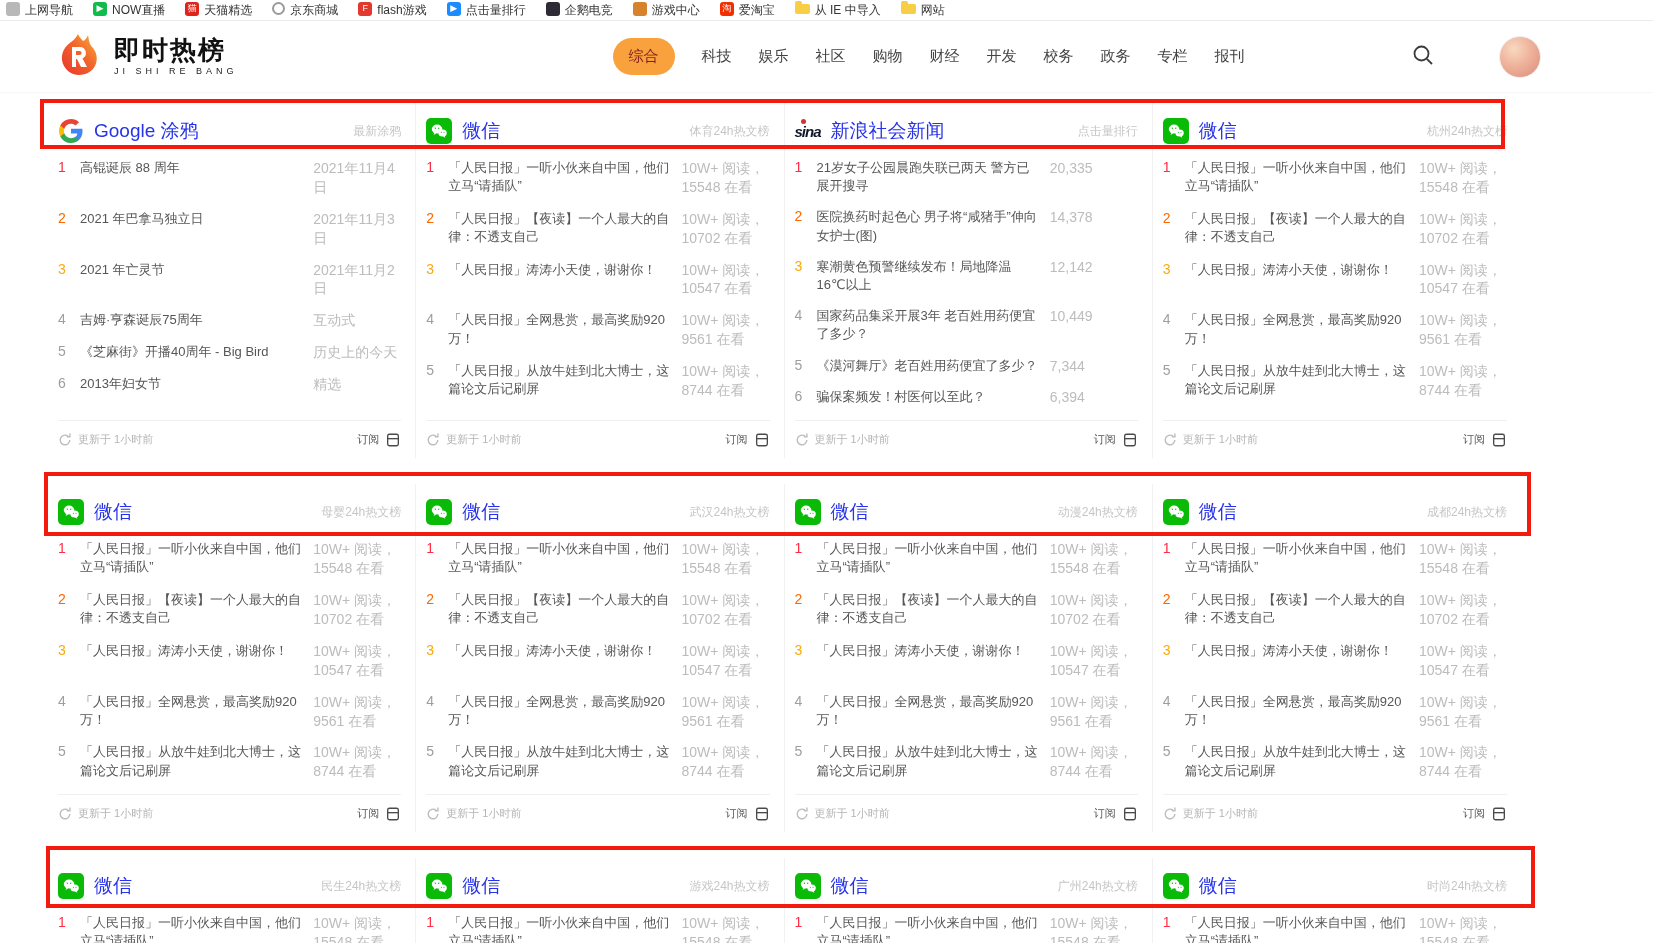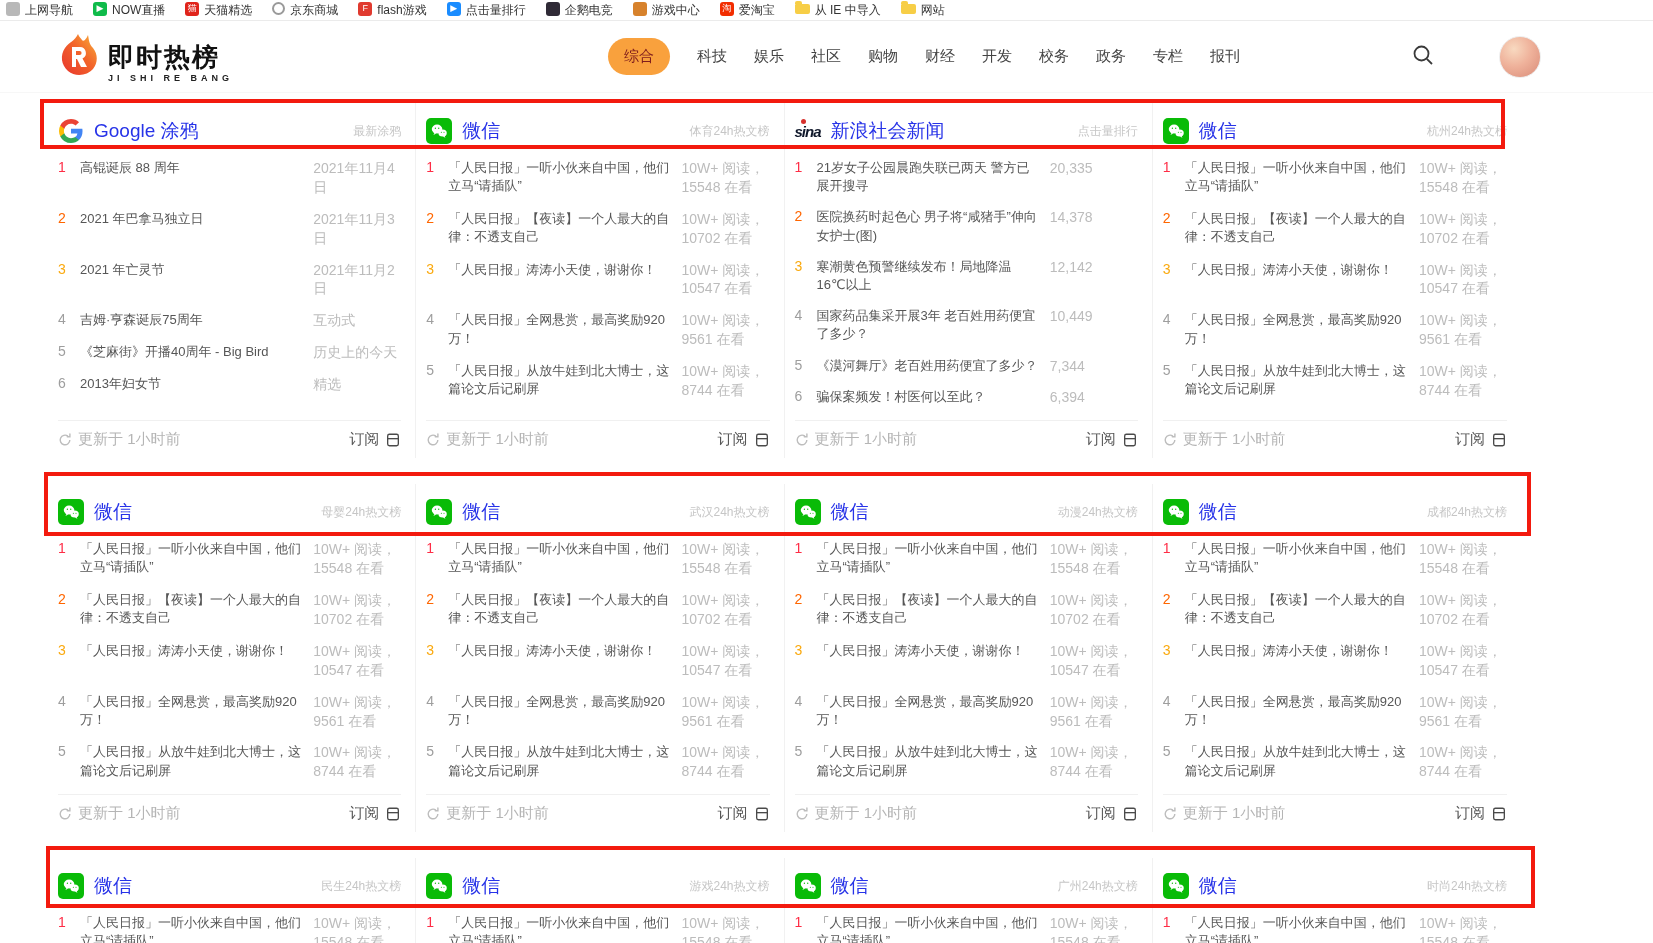--- a/index.html
+++ b/index.html
@@ -17,24 +17,24 @@
   .bookmarks{height:21px;border-bottom:1px solid #ebebeb;display:flex;align-items:center;
     gap:20px;padding:0 6px;font-size:12px;color:#333;overflow:hidden;white-space:nowrap}
   .bm-item{display:flex;gap:5px;cursor:pointer}
   .bm-ico{width:14px;height:14px;border-radius:3px;flex:none;display:flex;align-items:center;
     justify-content:center;font-size:9px;color:#fff;line-height:1}
   .bm-ico.globe{border-radius:50%;background:#fff;border:2px solid #9a9a9a;width:13px;height:13px}
   .bm-ico.folder{width:15px;height:10px;background:#F7CE46;border-radius:1px 2px 2px 2px;position:relative;margin-top:2px}
   .bm-ico.folder::before{content:'';position:absolute;top:-3px;left:0;width:7px;height:3px;background:#F7CE46;border-radius:2px 2px 0 0}
   
   .site-header{height:72px;display:flex;align-items:center;padding:0 112px 0 55px;border-bottom:1px solid #f7f7f7}
-  .logo{display:flex;align-items:flex-end;gap:7px}
+  .logo{display:flex;align-items:center;gap:13px}
   .logo-text{display:flex;flex-direction:column;line-height:1}
   .logo-title{font-size:26px;font-weight:700;color:#111;letter-spacing:2px}
-  .logo-sub{font-size:9px;color:#222;letter-spacing:4px;margin-top:4px;font-weight:700}
+  .logo-sub{font-size:9px;color:#222;letter-spacing:4px;margin-top:4px;font-weight:400}
   .main-nav{display:flex;align-items:center;gap:27px;margin-left:375px;font-size:15px;color:#444}
   .nav-item{cursor:pointer;text-decoration:none;color:#444;white-space:nowrap}
   .nav-item.active{background:var(--accent);color:#7f1d1d;padding:9px 16px;border-radius:22px}
   .search-btn{margin-left:auto;cursor:pointer;display:flex;align-items:center}
   .avatar{width:42px;height:42px;border-radius:50%;margin-left:64px;cursor:pointer;
     background:radial-gradient(circle at 35% 30%,#f8d9c0 0%,#efb29b 45%,#d98a77 100%);
     border:1px solid #eee}
   
   main{margin:10px 48px 0 48px;width:1473px}
   .cards-row{display:grid;grid-template-columns:repeat(4,1fr);position:relative;margin-bottom:26px}
@@ -45,21 +45,21 @@
   .src-name{font-size:19px;color:var(--link);text-decoration:none;cursor:pointer;white-space:nowrap}
   .src-cat{margin-left:auto;font-size:12px;color:#c6c6c6;white-space:nowrap}
   .sina-logo{font-style:italic;font-weight:700;font-size:15px;color:#0f172a;position:relative;letter-spacing:-1px}
   .sina-logo i{position:absolute;top:-4px;left:6px;width:5px;height:5px;border-radius:50%;background:#D7302C}
   .items{list-style:none;margin:8px 0 0;padding:0;flex:1}
   .item{display:flex;margin-bottom:13px;align-items:flex-start}
   .rank{width:22px;font-size:14px;flex:none;color:var(--rankd)}
   .rank.r1{color:var(--rank1)} .rank.r2{color:var(--rank2)} .rank.r3{color:var(--rank3)}
   .title{flex:1;font-size:13px;color:#565656;line-height:1.4;text-decoration:none;margin-right:10px;cursor:pointer}
   .meta{width:88px;flex:none;font-size:14px;color:#bcbcbc;text-align:left;line-height:1.35}
-  .card-footer{border-top:1px solid #f0f0f0;height:38px;display:flex;align-items:center;font-size:15px;color:#b5b5b5;margin-top:auto;gap:6px}
+  .card-footer{border-top:1px solid #f0f0f0;height:38px;display:flex;align-items:center;font-size:11px;color:#b5b5b5;margin-top:auto;gap:6px}
   .subscribe{margin-left:auto;color:#555;text-decoration:none;cursor:pointer;}
   .ico-btn{display:flex;align-items:center;cursor:pointer}
   
   .row-annotation{position:absolute;border:4px solid var(--annotation);pointer-events:none;z-index:3}
   .ann-0{left:-8px;right:16px;top:-4px;height:50px}
   .ann-1{left:-4px;right:-10px;top:-12px;height:64px}
   .ann-2{left:-2px;right:-14px;top:-12px;height:62px}
   
   .wechat-box{width:26px;height:26px;border-radius:5px;background:var(--wechat);display:flex;align-items:center;justify-content:center}
 </style>

